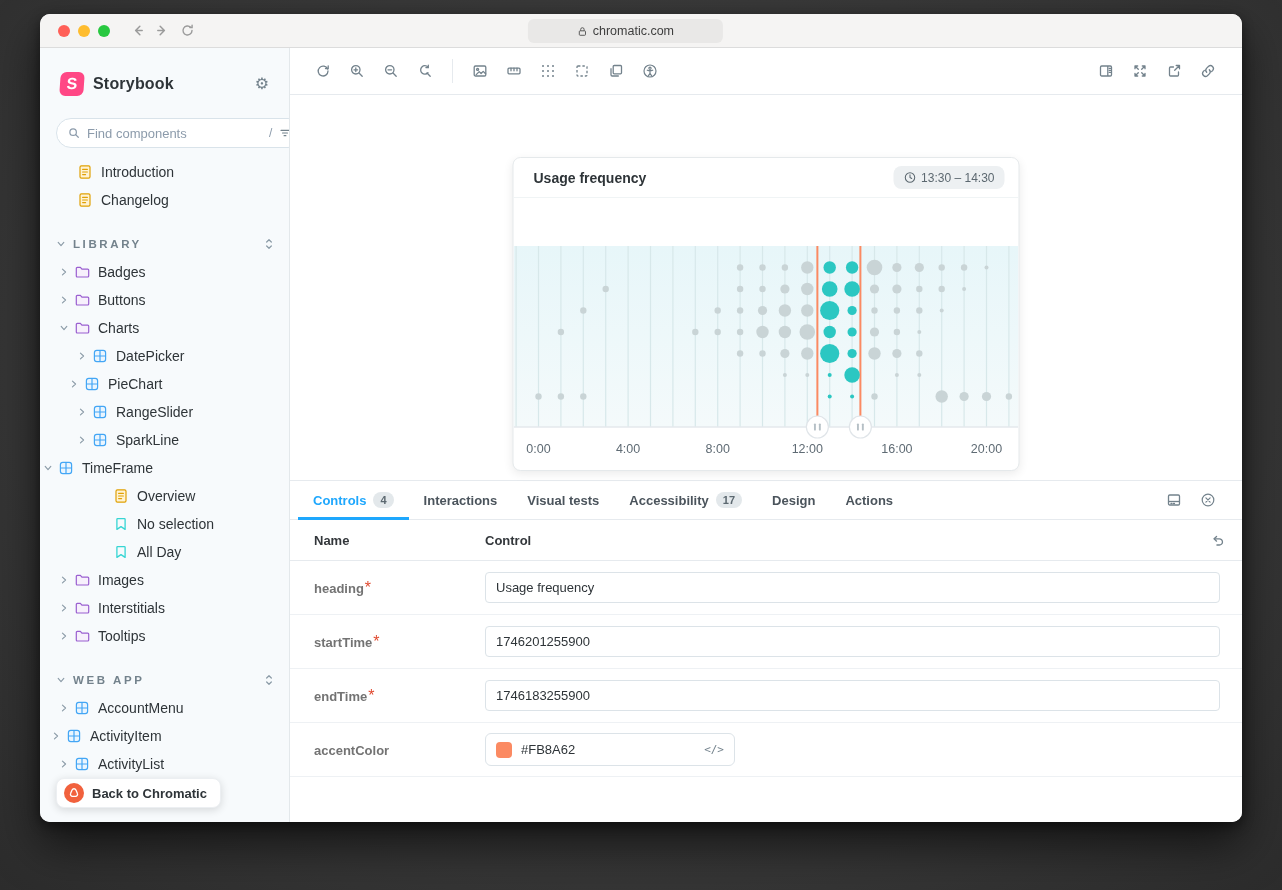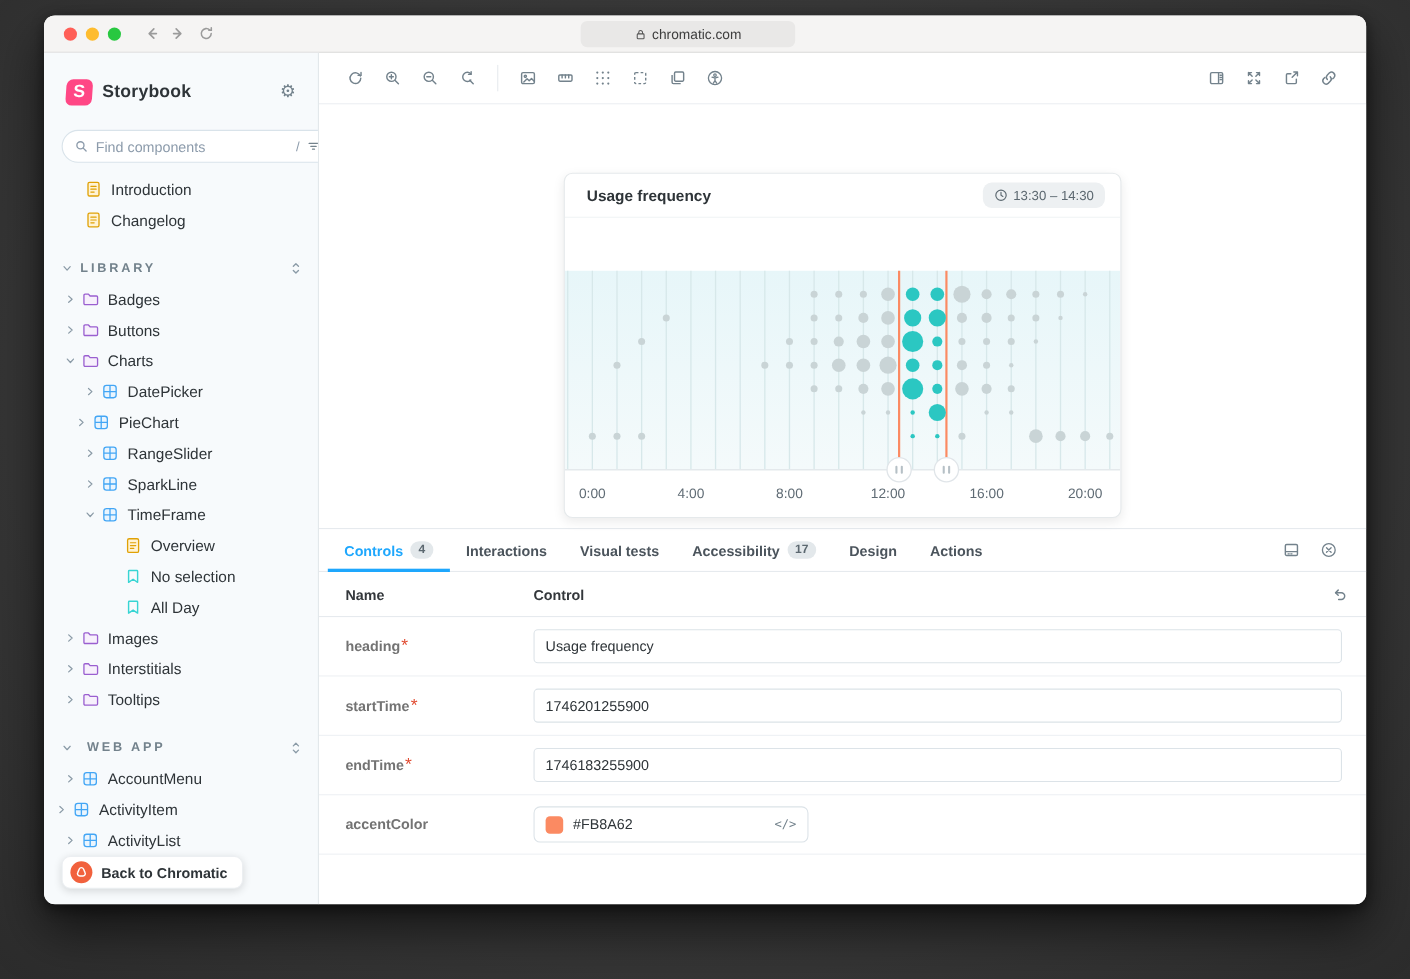--- a/index.html
+++ b/index.html
@@ -312,21 +312,21 @@
                 </svg>
               </span>
               <span class="ticon">
                 <svg viewBox="0 0 16 16">
                   <rect x="2.4" y="2.4" width="11.2" height="11.2" rx="2.4" fill="#eaf5fe" stroke="#43a6f5" stroke-width="1.2"></rect>
                   <path d="M8 2.4v11.2M2.4 8h11.2" stroke="#43a6f5" stroke-width="1.2"></path>
                 </svg>
               </span>
               <span class="tlabel">SparkLine</span>
             </div>
-            <div class="trow" style="padding-left: 34px;">
+            <div class="trow" style="">
               <span class="chev">
                 <svg viewBox="0 0 16 16" fill="none" stroke="currentColor" stroke-width="1.8" stroke-linecap="round" stroke-linejoin="round">
                   <path d="m3.5 5.5 4.5 5 4.5-5"></path>
                 </svg>
               </span>
               <span class="ticon">
                 <svg viewBox="0 0 16 16">
                   <rect x="2.4" y="2.4" width="11.2" height="11.2" rx="2.4" fill="#eaf5fe" stroke="#43a6f5" stroke-width="1.2"></rect>
                   <path d="M8 2.4v11.2M2.4 8h11.2" stroke="#43a6f5" stroke-width="1.2"></path>
                 </svg>
@@ -396,21 +396,21 @@
                 </svg>
               </span>
               <span class="tlabel">Tooltips</span>
             </div>
             <div class="sectionrow">
               <span class="chev">
                 <svg viewBox="0 0 16 16" fill="none" stroke="currentColor" stroke-width="1.8" stroke-linecap="round" stroke-linejoin="round">
                   <path d="m3.5 5.5 4.5 5 4.5-5"></path>
                 </svg>
               </span>
-              <span style="margin-left:8px">WEB APP</span>
+              <span style="margin-left:2px">WEB APP</span>
               <span class="collapse">
                 <svg viewBox="0 0 14 18" fill="none" stroke="currentColor" stroke-width="1.6" stroke-linecap="round" stroke-linejoin="round">
                   <path d="M4 6.5 7 3.5l3 3M4 11.5l3 3 3-3"></path>
                 </svg>
               </span>
             </div>
             <div class="trow" style="padding-left: 16px;">
               <span class="chev">
                 <svg viewBox="0 0 16 16" fill="none" stroke="currentColor" stroke-width="1.8" stroke-linecap="round" stroke-linejoin="round">
                   <path d="m5.5 3.5 5 4.5-5 4.5"></path>

